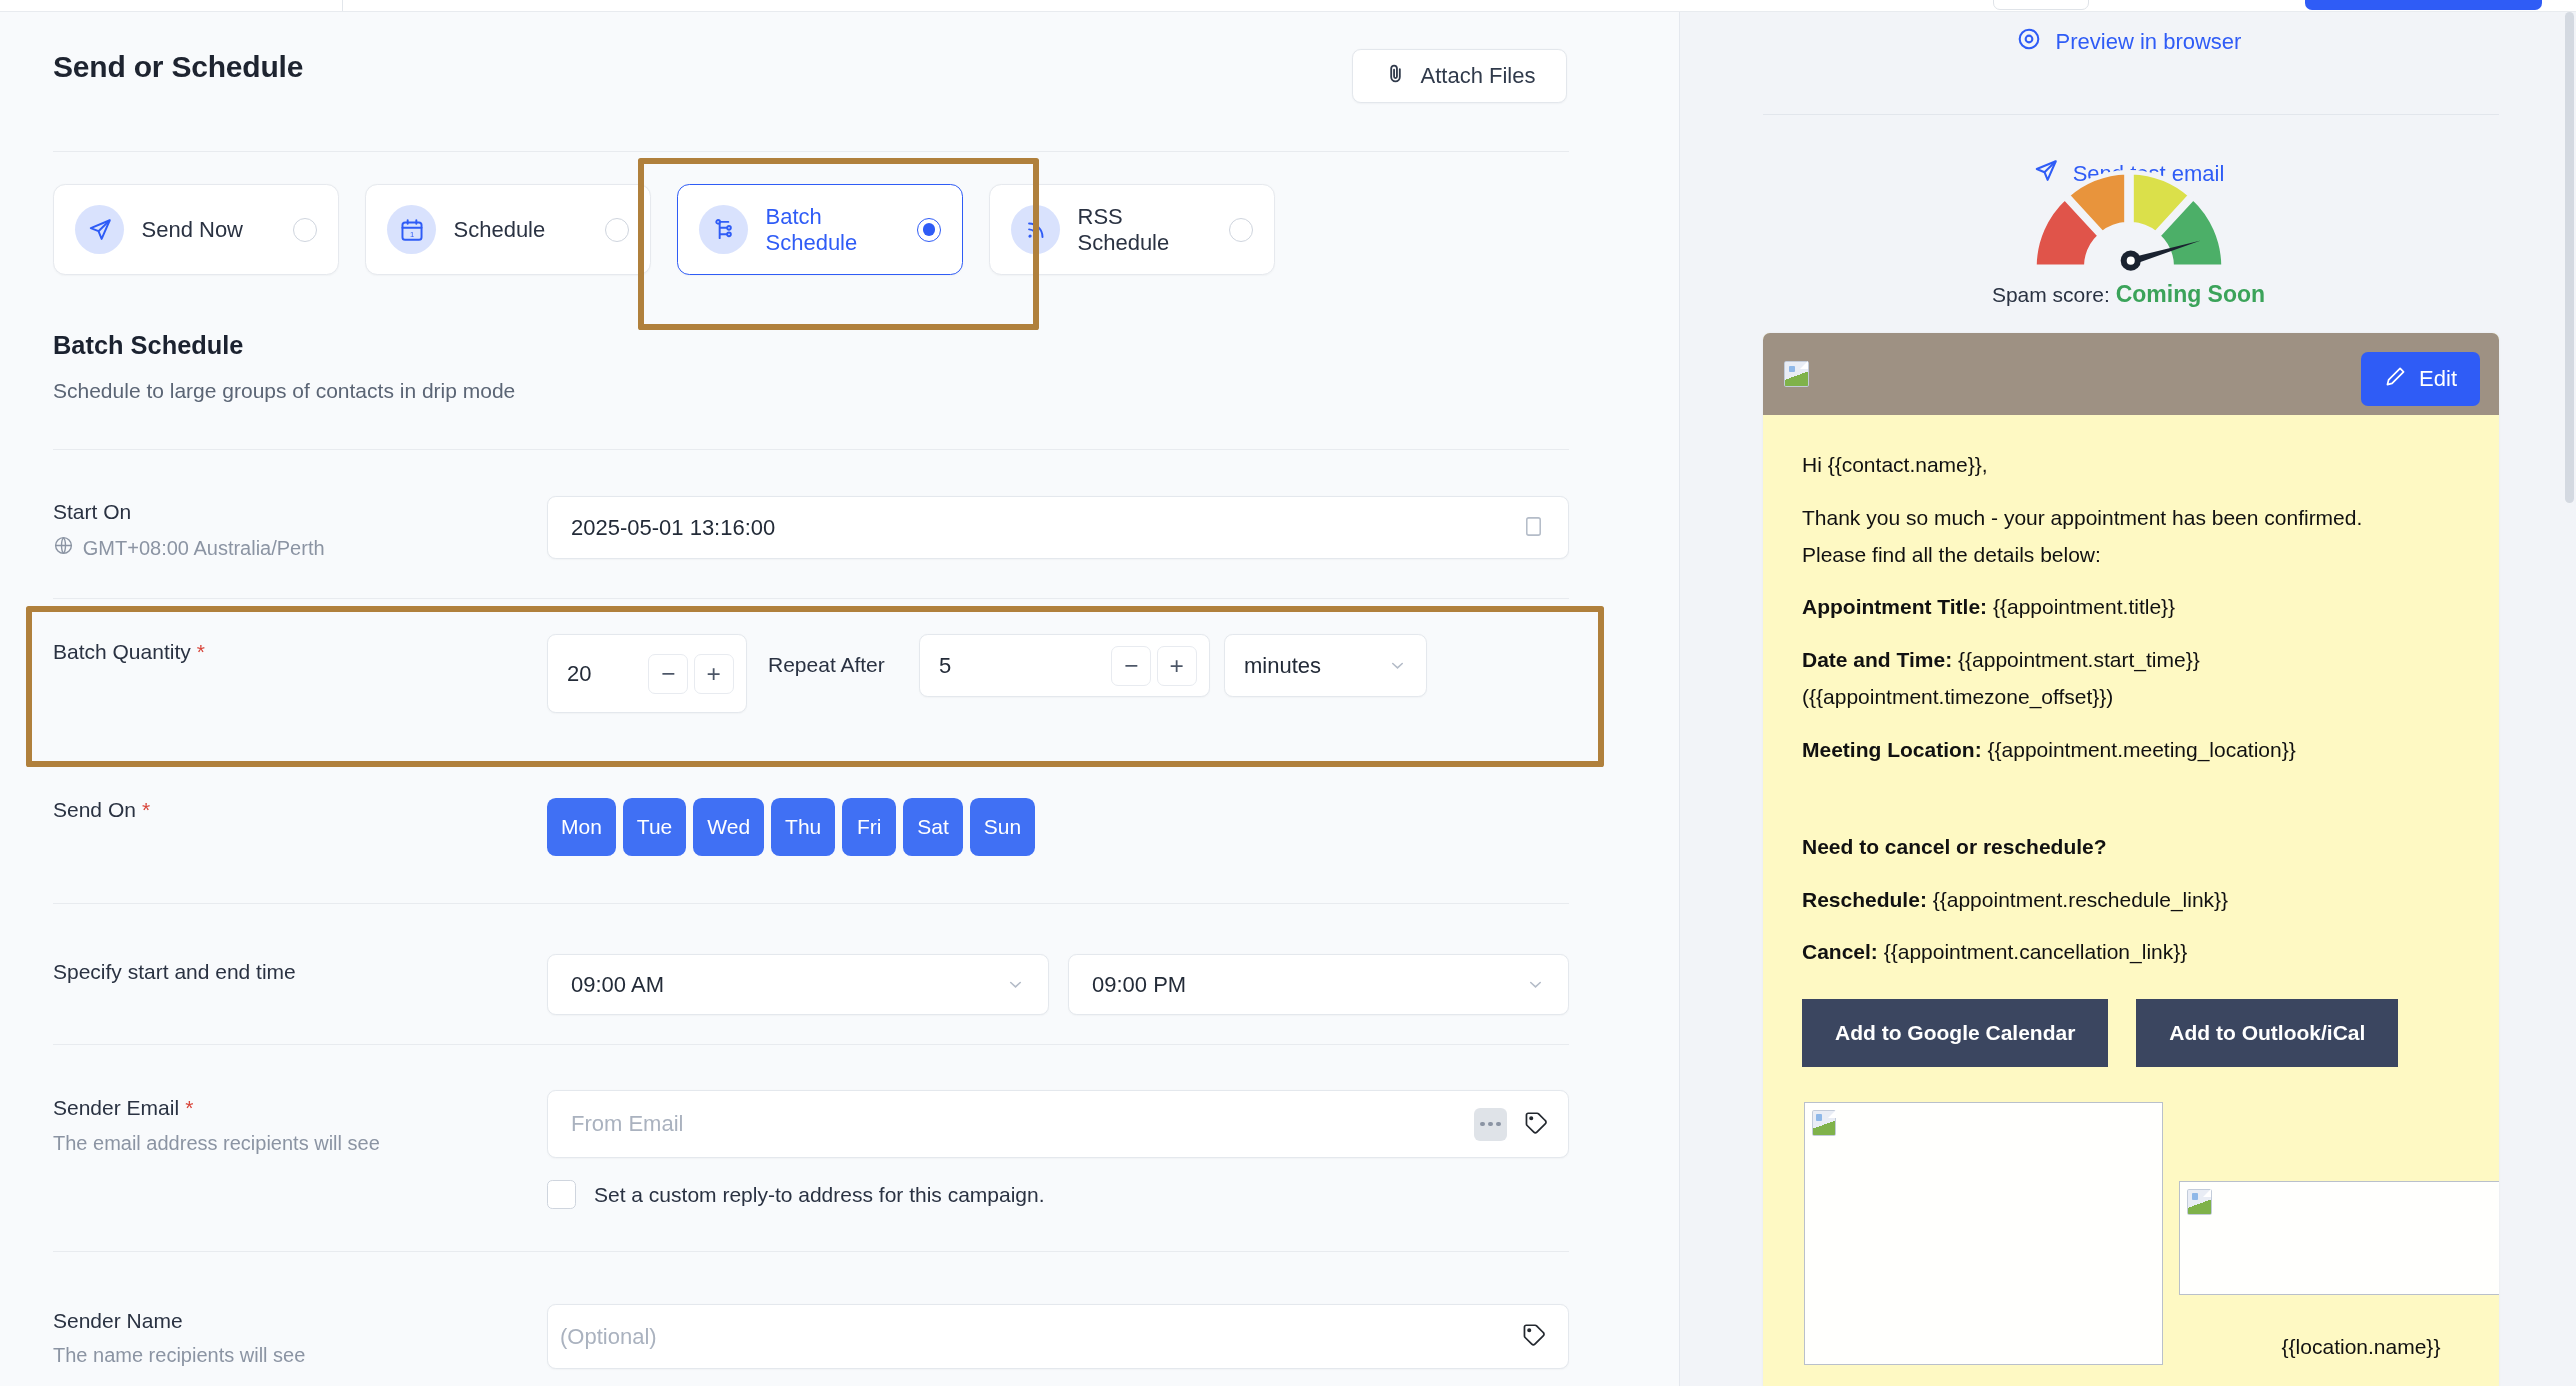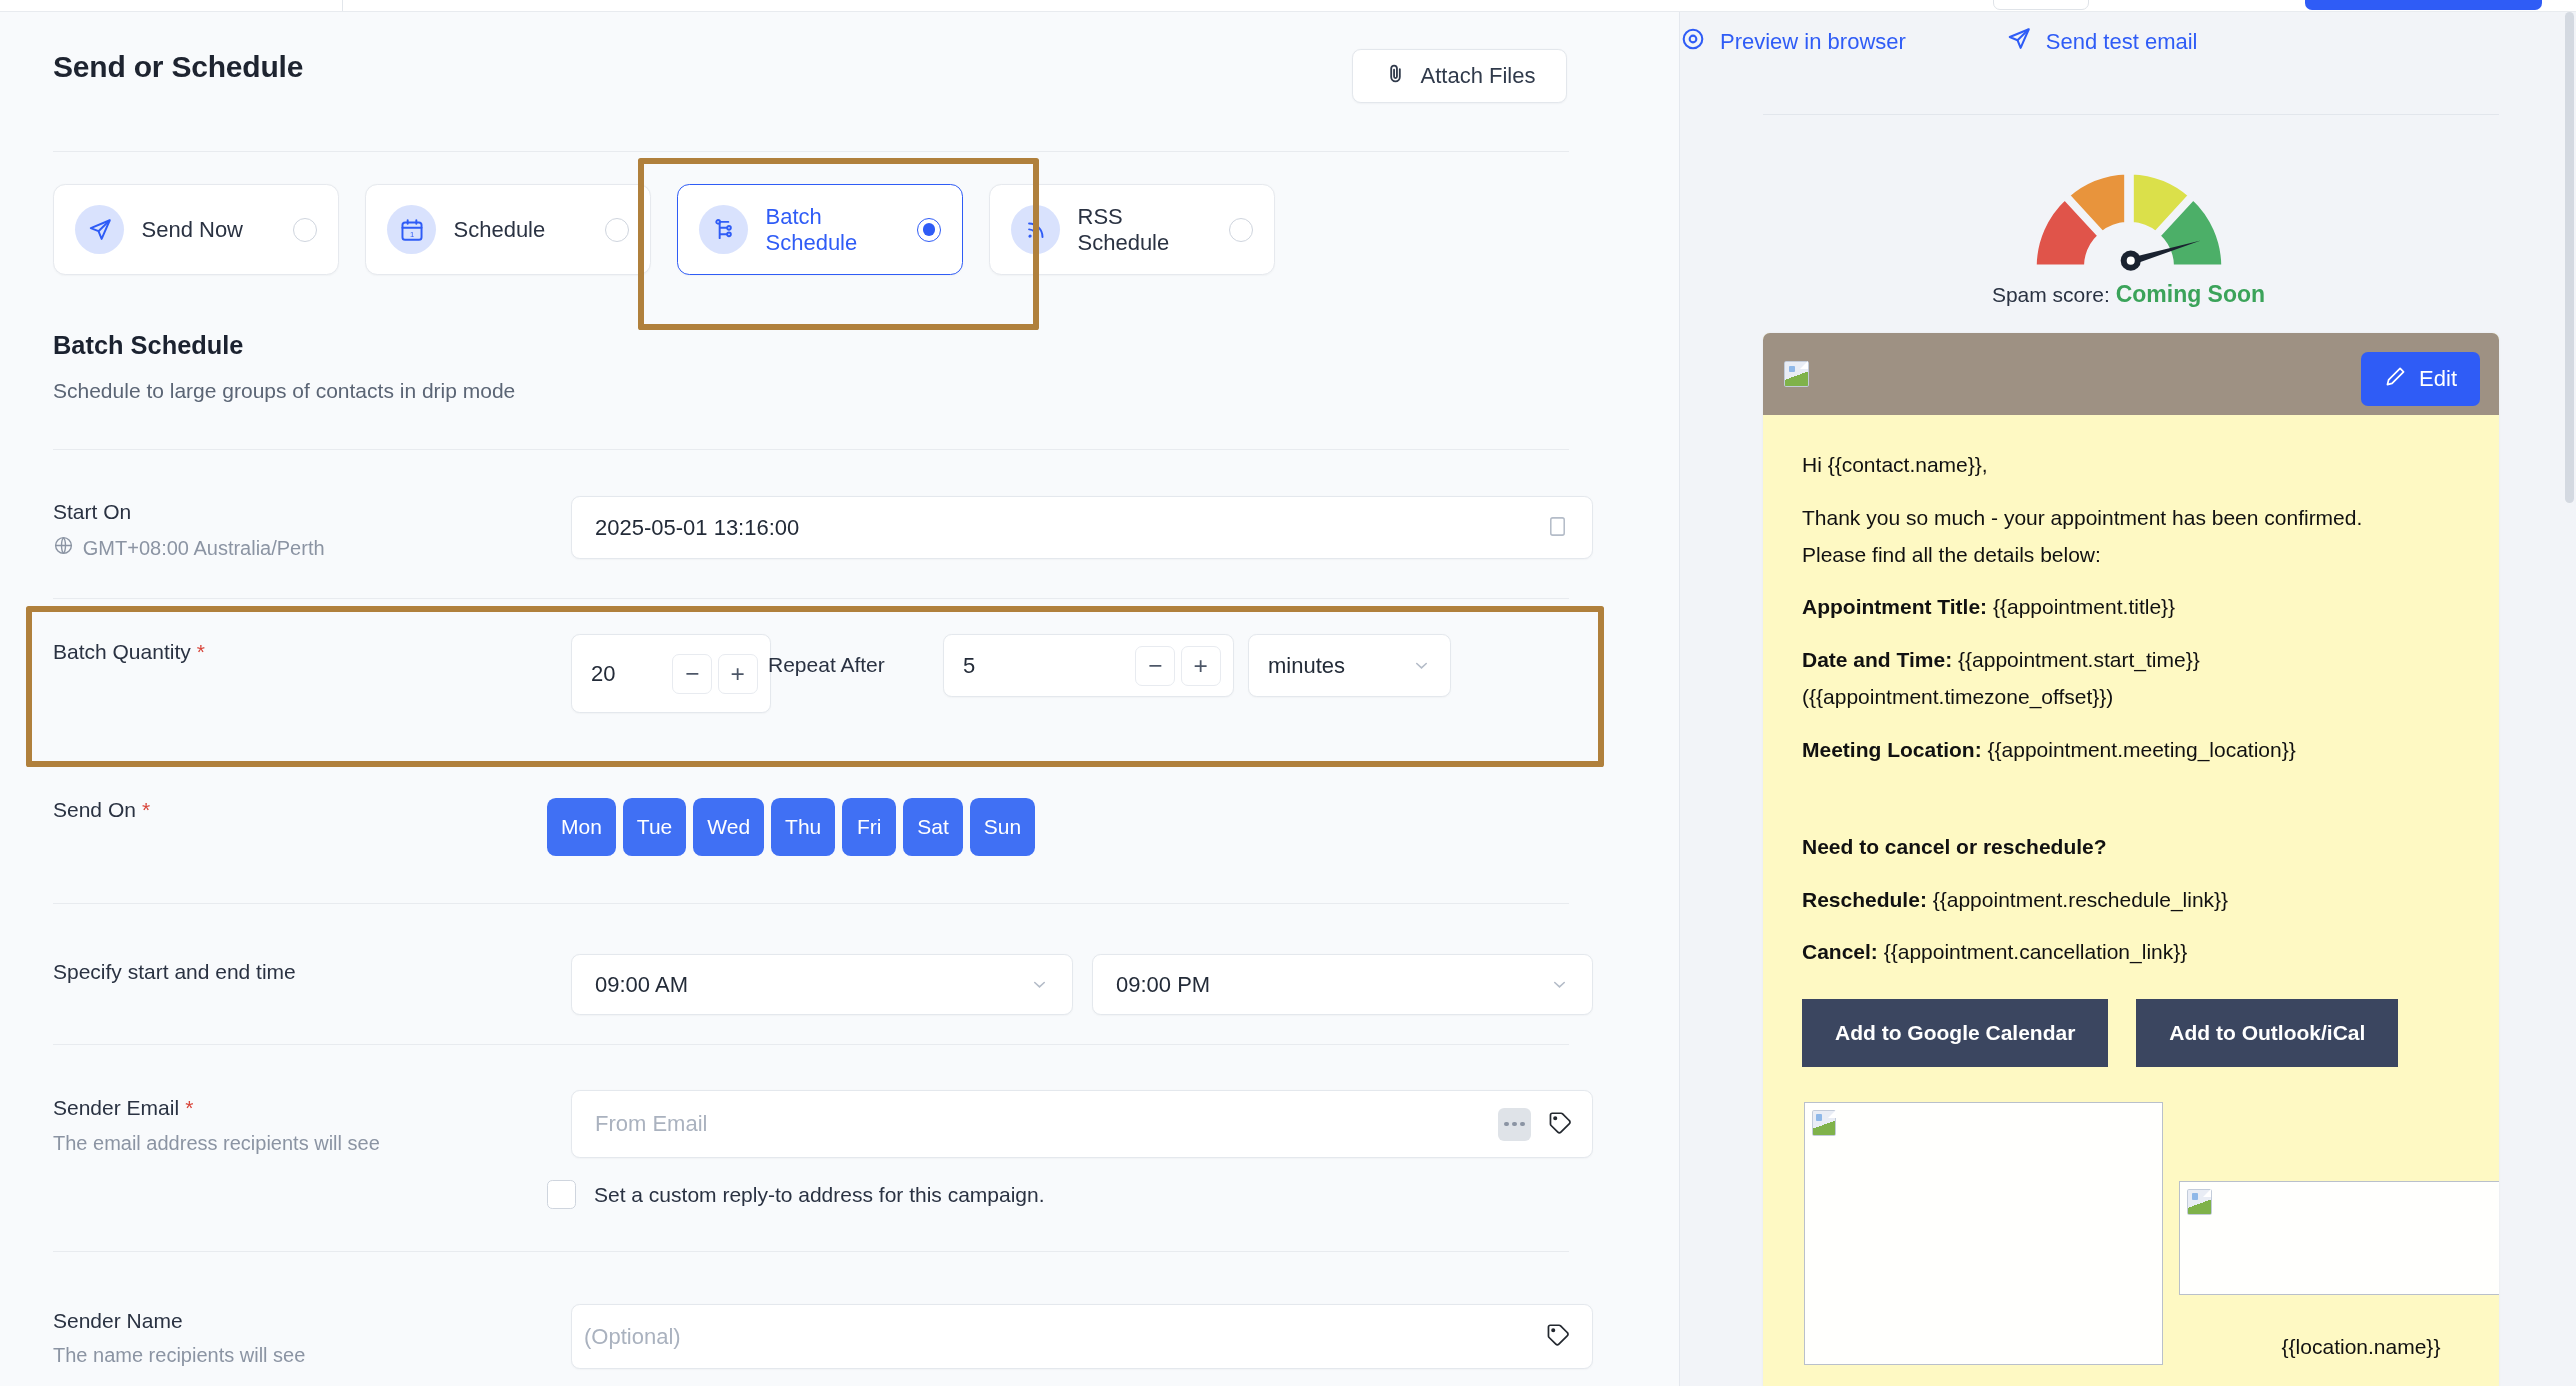--- a/index.html
+++ b/index.html
@@ -88,21 +88,21 @@
   .sec-title { position: absolute; left: 53px; top: 331px; font-size: 25.4px; font-weight: 600; color: #1b2230; }
   .sec-sub   { position: absolute; left: 53px; top: 379px; font-size: 21px; color: #5b6575; }
 
   
   .row-label { position: absolute; font-size: 21px; color: #2a3242; }
   .row-sub   { position: absolute; font-size: 20px; color: #8b94a3; display: flex; align-items: center; gap: 8.8px; }
   .req { color: #d8453a; font-size: 21px; margin-left: 6.1px; }
 
   .field {
     position: absolute; background: #ffffff; border: 0.9px solid #e4e8ed; border-radius: 8.8px;
-    display: flex; align-items: center; box-shadow: 0 0.9px 1.8px rgba(16,24,40,.03); margin-left: 24px;
+    display: flex; align-items: center; box-shadow: 0 0.9px 1.8px rgba(16,24,40,.03);
   }
   .field .val { font-size: 22px; color: #232b38; }
   .field .ph  { font-size: 22px; color: #aab2bf; }
   .chev { width: 19px; height: 19px; flex: none; }
 
   
   .stepper { display: flex; align-items: center; }
   .stepper .num { font-size: 22px; color: #232b38; flex: 1; }
   .step-btn {
     width: 40px; height: 40px; border: 0.9px solid #e8ebf0; border-radius: 7px; background: #fff;
@@ -130,21 +130,21 @@
   }
   .dots-btn i { width: 4.4px; height: 4.4px; border-radius: 50%; background: #8b94a3; display: block; }
 
   
   .right-pane {
     position: relative; width: 897px; height: 1387px; background: #f2f4f8;
     border-left: 0.9px solid #e4e8ee; padding-top: 12.3px; overflow: hidden;
   }
   .preview-actions {
     position: absolute; top: 26px; left: 0; width: 897px;
-    display: flex; align-items: center; gap: 100px;
+    display: flex; align-items: center; gap: 100px; flex-direction: column;
   }
   .pa {
     display: flex; align-items: center; gap: 14px; color: #2f5cf6; font-size: 22px; cursor: pointer;
   }
   .pa svg { width: 26px; height: 26px; }
 
   .right-hr { position: absolute; left: 83px; top: 114px; width: 736px; height: 0.9px; background: #e2e6ec; }
 
   .gauge-wrap { position: absolute; left: 0; top: 153px; width: 897px; text-align: center; }
   .gauge { position: relative; width: 228px; height: 119px; margin: 0 auto; }

